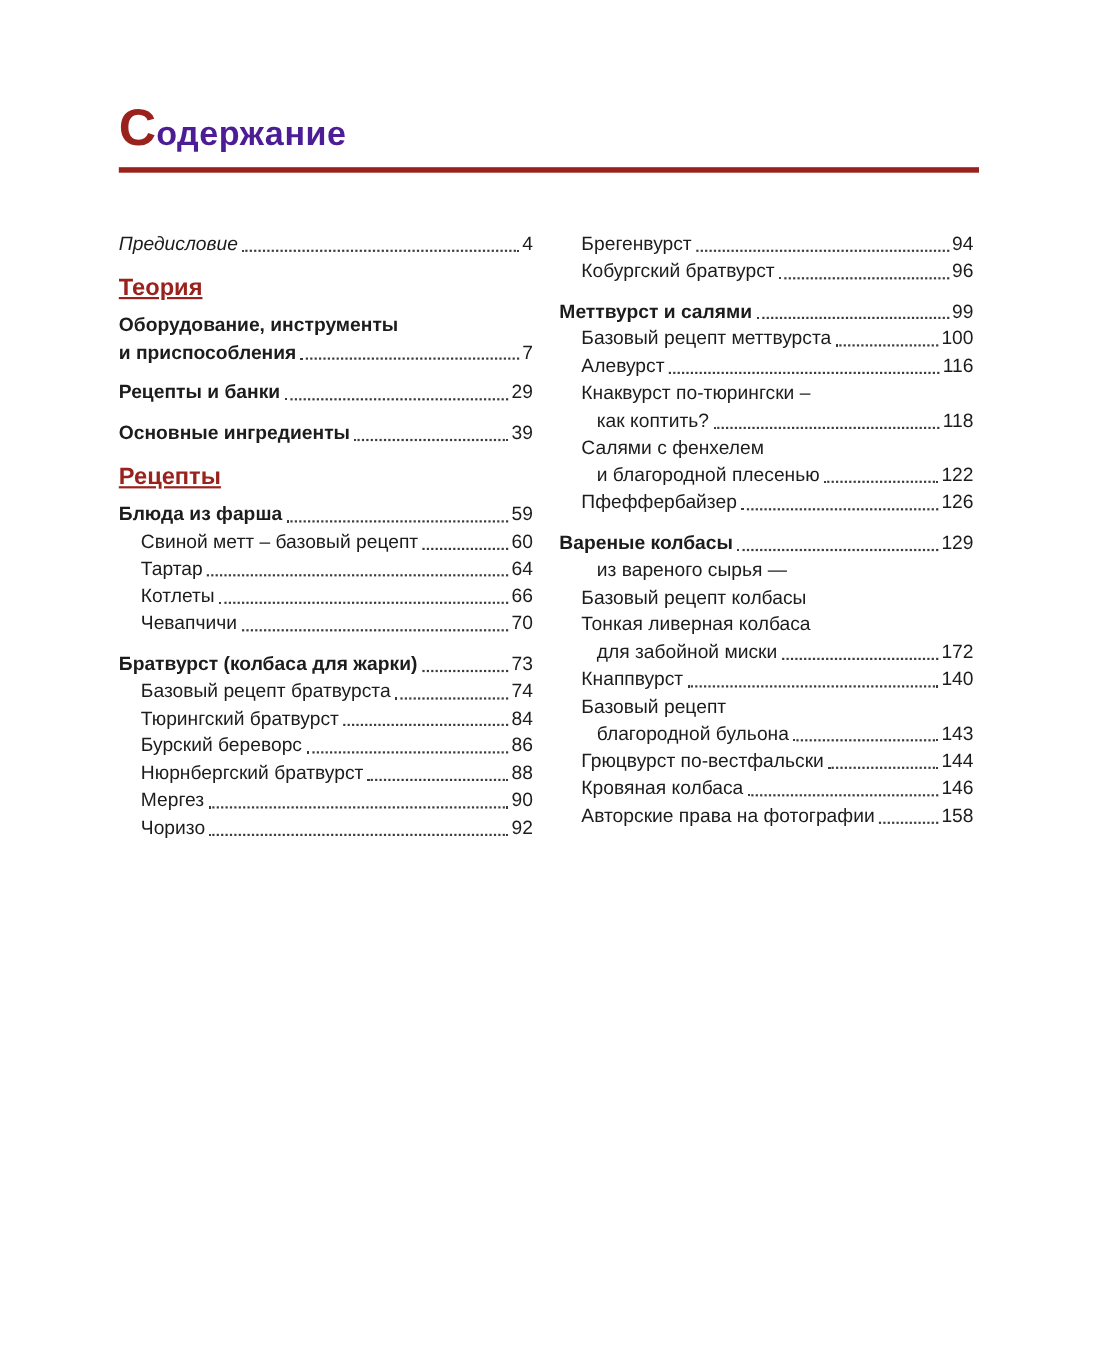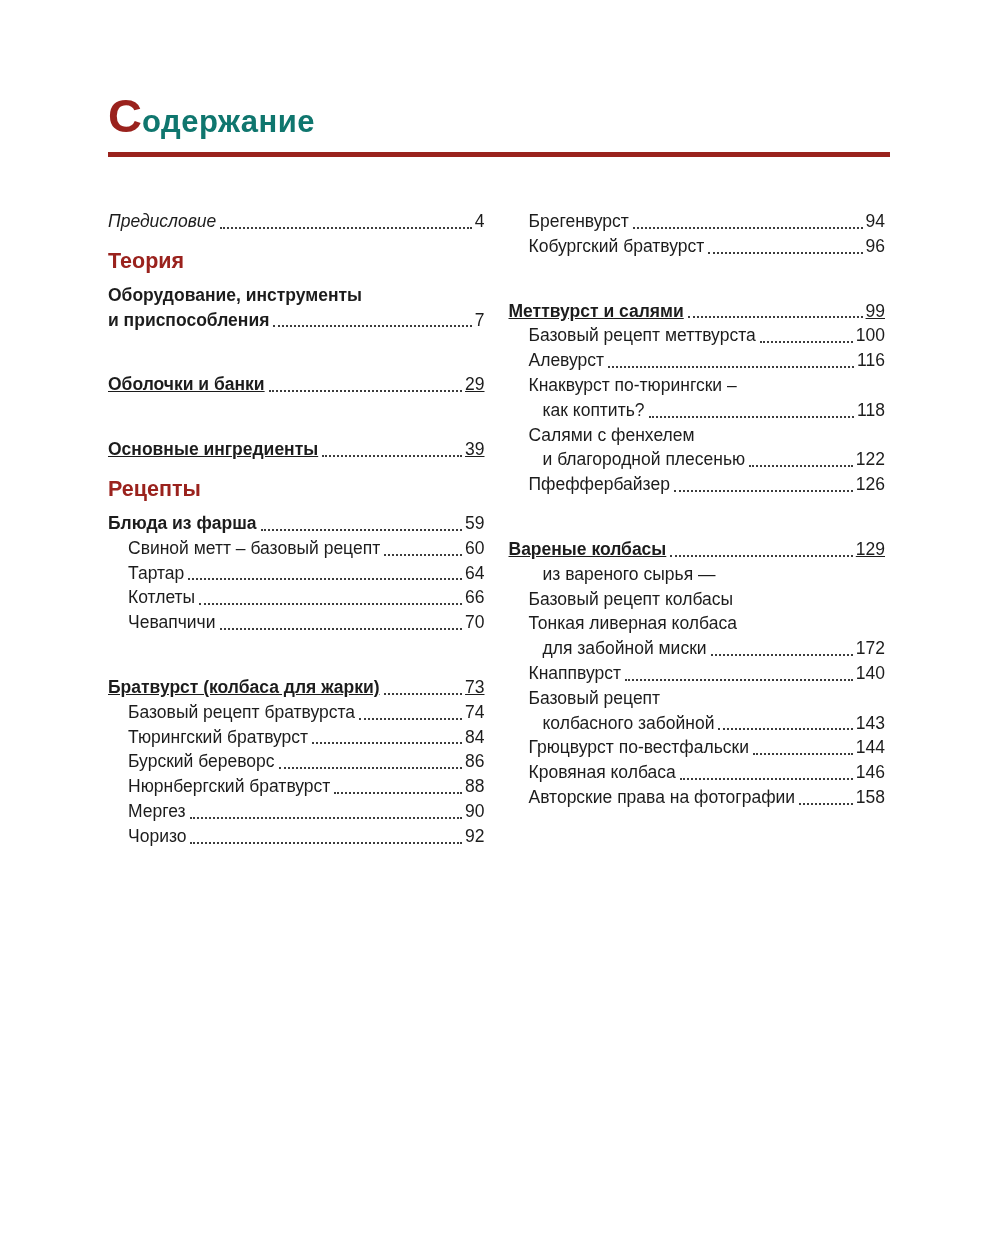--- a/index.html
+++ b/index.html
@@ -15,62 +15,62 @@
   .page { position: relative; width: 1000px; height: 1244px; }
 
   .title-block { margin: 92px 110px 0 108px; }
   .title-initial {
     color: var(--accent);
     font-size: 47px;
     font-weight: 700;
     line-height: 1;
   }
   .title-rest {
-    color: #0f766e;
+    color: #4c1d95;
     font-size: 31px;
     font-weight: 700;
     letter-spacing: 0.5px;
   }
   .title-rule {
     margin: 12px 110px 0 108px;
     height: 5px;
     background: var(--accent);
   }
 
   .content {
     display: flex;
     gap: 24px;
     margin: 52px 115px 0 108px;
     justify-content: center;
   }
   .col { flex: 1 1 0; min-width: 0; }
 
   .entry { }
-  .entry.gap { margin-top: 40px; text-decoration: underline; }
+  .entry.gap { margin-top: 12px; }
   .line {
     display: flex;
     align-items: flex-end;
     line-height: 24.8px;
     font-size: 17.5px;
     white-space: nowrap;
   }
   .txt { white-space: pre; }
   .entry.italic .txt { font-style: italic; }
   .entry.bold .txt { font-weight: 700; }
   .entry.sub { padding-left: 20px; }
   .entry.sub .line.cont { padding-left: 14px; }
 
   .entry.heading {
     color: var(--accent);
     font-weight: 700;
     font-size: 21.5px;
     line-height: 26px;
     margin: 14px 0 9px;
   }
-  .entry.heading .line { font-size: 21.5px; line-height: 26px; }
+  .entry.heading .line { font-size: 21.5px; line-height: 26px; text-decoration: underline; }
 
   .leader {
     flex: 1 1 auto;
     min-width: 12px;
     border-bottom: 2px dotted #3c3c3c;
     margin: 0 3px 5px 4px;
   }
   .pagenum { font-weight: 400; white-space: nowrap; }
 </style>
 </head>
@@ -103,21 +103,21 @@
             <span class="txt">Оборудование, инструменты</span>
           </div>
           <div class="line cont">
             <span class="txt">и приспособления</span>
             <span class="leader"></span>
             <span class="pagenum">7</span>
           </div>
         </div>
         <div class="entry bold gap">
           <div class="line">
-            <span class="txt">Оболочки и банки</span>
+            <span class="txt">Рецепты и банки</span>
             <span class="leader"></span>
             <span class="pagenum">29</span>
           </div>
         </div>
         <div class="entry bold gap">
           <div class="line">
             <span class="txt">Основные ингредиенты</span>
             <span class="leader"></span>
             <span class="pagenum">39</span>
           </div>
@@ -305,21 +305,21 @@
             <span class="txt">Кнаппвурст</span>
             <span class="leader"></span>
             <span class="pagenum">140</span>
           </div>
         </div>
         <div class="entry sub">
           <div class="line">
             <span class="txt">Базовый рецепт</span>
           </div>
           <div class="line cont">
-            <span class="txt">колбасного забойной</span>
+            <span class="txt">благородной бульона</span>
             <span class="leader"></span>
             <span class="pagenum">143</span>
           </div>
         </div>
         <div class="entry sub">
           <div class="line">
             <span class="txt">Грюцвурст по-вестфальски</span>
             <span class="leader"></span>
             <span class="pagenum">144</span>
           </div>

